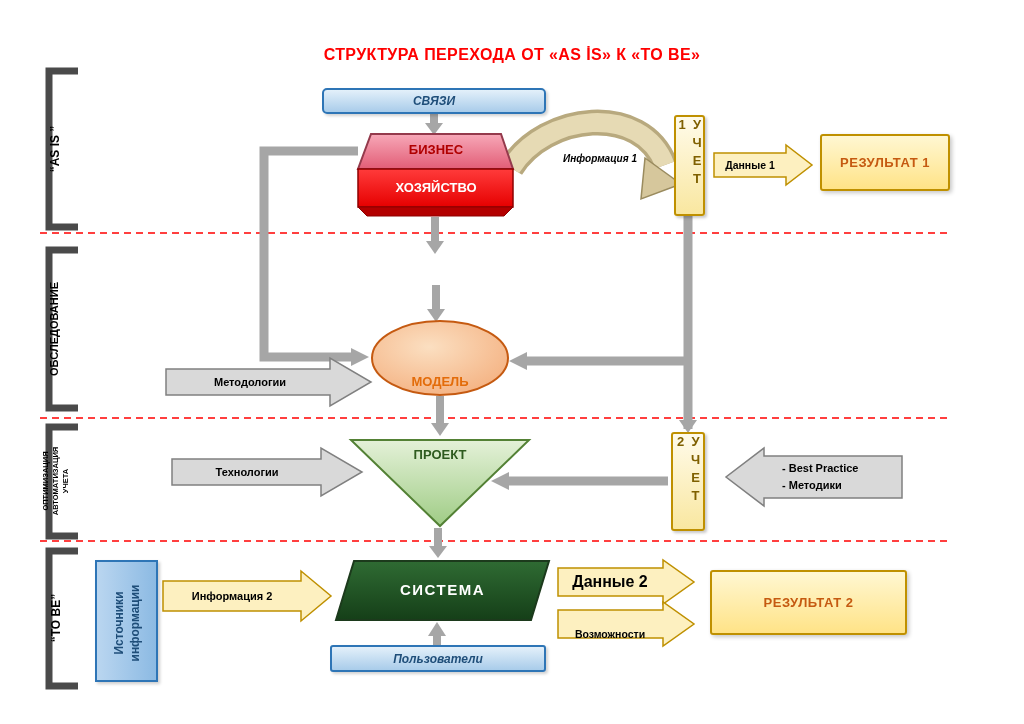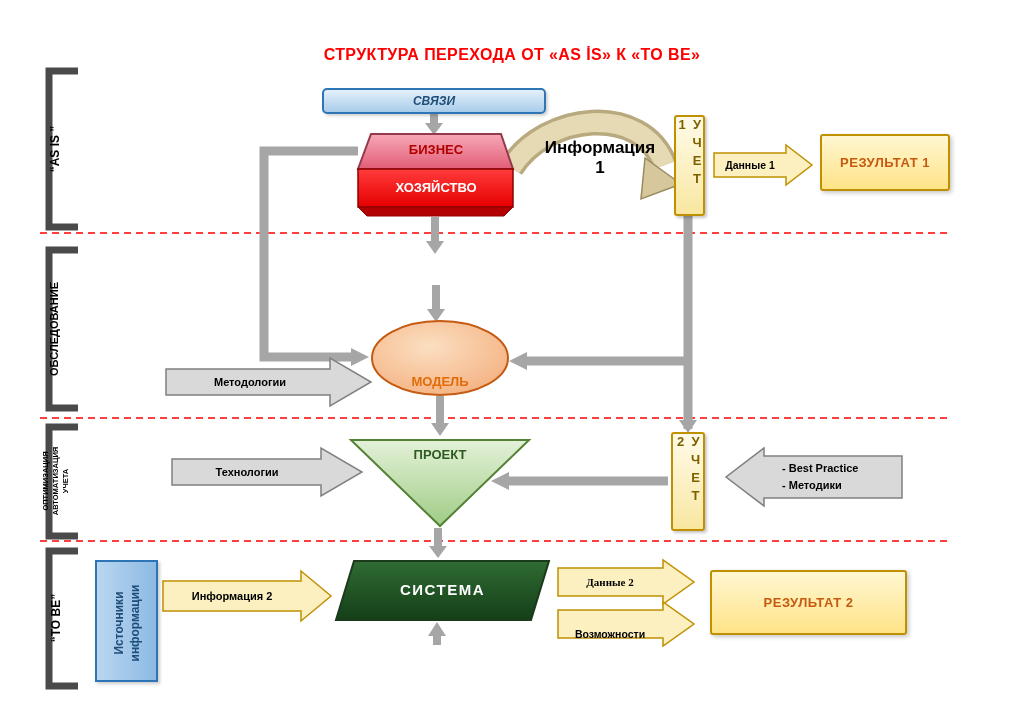--- a/index.html
+++ b/index.html
@@ -131,20 +131,21 @@
   <div class="title">СТРУКТУРА ПЕРЕХОДА ОТ «AS İS» К «ТО ВЕ»</div>
 
   <div class="sec-label" style="left:-23px; top:140px; width:160px; height:18px; font-size:12px;">“AS IS ”</div>
   <div class="sec-label" style="left:-23px; top:320px; width:160px; height:18px; font-size:11px;">ОБСЛЕДОВАНИЕ</div>
   <div class="sec-label multiline" style="left:3px; top:464px; width:110px; height:34px; font-size:7.5px; line-height:1.3;">ОПТИМИЗАЦИЯ
 АВТОМАТИЗАЦИЯ
 УЧЕТА</div>
   <div class="sec-label" style="left:-22px; top:609px; width:160px; height:18px; font-size:12px;">“ТО BE”</div>
 
   <div class="box-blue" style="left:322px; top:88px; width:224px; height:26px;">СВЯЗИ</div>
+  <div class="box-blue" style="left:330px; top:645px; width:216px; height:27px; border-radius:3px;">Пользователи</div>
 
   <div class="box-uchet" style="left:674px; top:115px; width:31px; height:101px;">
     <span>УЧЕТ 1</span>
   </div>
   <div class="box-uchet" style="left:671px; top:432px; width:34px; height:99px;">
     <span>УЧЕТ 2</span>
   </div>
 
   <div class="box-result" style="left:820px; top:134px; width:130px; height:57px;">РЕЗУЛЬТАТ 1</div>
   <div class="box-result" style="left:710px; top:570px; width:197px; height:65px;">РЕЗУЛЬТАТ 2</div>
@@ -152,23 +153,23 @@
   <div class="box-sources" style="left:95px; top:560px; width:63px; height:122px;">
     <div class="vtext">Источники информации</div>
   </div>
 
   <div class="lbl" style="left:376px; top:140px; width:120px; height:18px; font-size:13px; color:#B00000;">БИЗНЕС</div>
   <div class="lbl" style="left:366px; top:177px; width:140px; height:20px; font-size:13px; color:#FFFFFF;">ХОЗЯЙСТВО</div>
   <div class="lbl" style="left:375px; top:347px; width:130px; height:20px; font-size:13px; color:#E36C0A;margin-top:24px;">МОДЕЛЬ</div>
   <div class="lbl" style="left:375px; top:445px; width:130px; height:18px; font-size:13px; color:#2E5B1F;">ПРОЕКТ</div>
   <div class="lbl" style="left:360px; top:576px; width:165px; height:26px; font-size:15px; color:#FFFFFF; letter-spacing:1.5px;">СИСТЕМА</div>
 
-  <div class="lbl" style="left:540px; top:150px; width:120px; height:16px; font-size:17px; color:#000;">Информация 1</div>
+  <div class="lbl" style="left:540px; top:150px; width:120px; height:16px; font-size:10px; color:#000;font-style:italic;">Информация 1</div>
   <div class="lbl" style="left:712px; top:158px; width:76px; height:14px; font-size:10.5px; color:#000;">Данные 1</div>
   <div class="lbl" style="left:175px; top:374px; width:150px; height:15px; font-size:11px; color:#000;">Методологии</div>
   <div class="lbl" style="left:178px; top:464px; width:138px; height:15px; font-size:11px; color:#000;">Технологии</div>
   <div class="lbl multiline" style="left:782px; top:459px; width:118px; height:36px; font-size:11px; color:#000; justify-content:flex-start; text-align:left; line-height:1.55;">- Best Practice
 - Методики</div>
   <div class="lbl" style="left:167px; top:589px; width:130px; height:14px; font-size:11px; color:#000;">Информация 2</div>
-  <div class="lbl" style="left:560px; top:575px; width:100px; height:14px; font-size:11px; color:#000;font-family:Liberation Serif, serif;">Данные 2</div>
+  <div class="lbl" style="left:560px; top:575px; width:100px; height:14px; font-size:16px; color:#000;">Данные 2</div>
   <div class="lbl" style="left:560px; top:617px; width:100px; height:14px; font-size:10.5px; color:#000;margin-top:10px;">Возможности</div>
 
 </div>
 
 </body></html>

